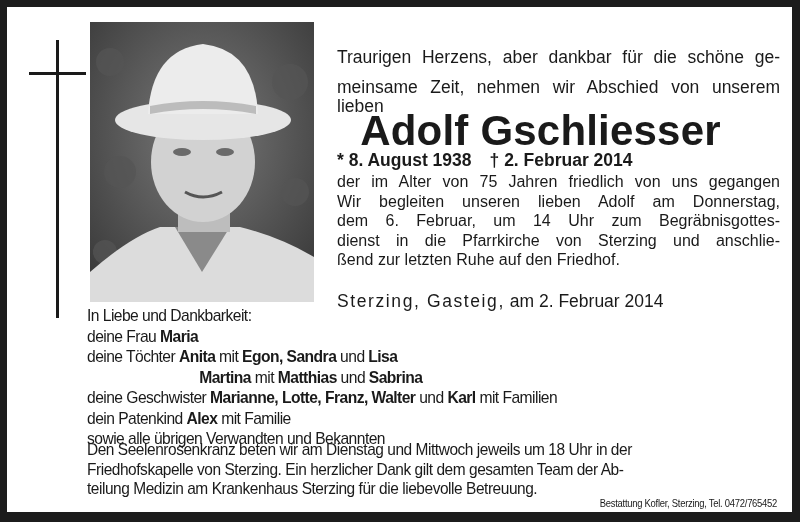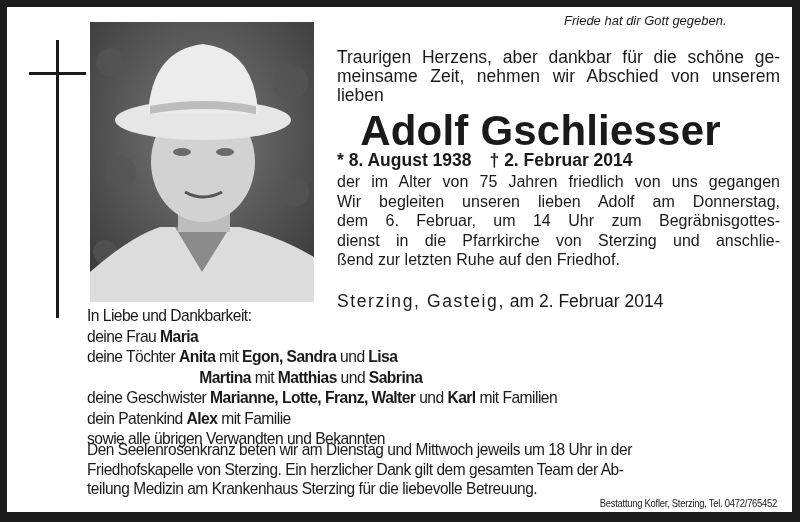--- a/index.html
+++ b/index.html
@@ -111,26 +111,25 @@
     <ellipse cx="135" cy="130" rx="9" ry="4" fill="#6a6a6a"></ellipse>
     <path d="M95 170 Q113 180 132 170" stroke="#555" stroke-width="3" fill="none"></path>
 
     <ellipse cx="113" cy="98" rx="88" ry="20" fill="#e6e6e6"></ellipse>
     <path d="M58 92 Q62 28 113 22 Q165 28 168 92 Z" fill="#ececec"></path>
     <path d="M60 84 Q113 74 166 84 L166 92 Q113 82 60 92 Z" fill="#bcbcbc"></path>
   </svg>
 </div>
 
 <div class="motto">
-  <div>Friede hat dir Gott gegeben.</div>
 </div>
 
 <div class="intro">
   <span style="text-align:justify;text-align-last:justify;">Traurigen Herzens, aber dankbar für die schöne ge-</span>
-  <span style="text-align:justify;text-align-last:justify;">meinsame Zeit, nehmen wir Abschied von unserem</span>
+  <span style="text-align:justify;text-align-last:justify;margin-top:11px;">meinsame Zeit, nehmen wir Abschied von unserem</span>
   <span>lieben</span>
 </div>
 
 <div class="name">Adolf Gschliesser</div>
 
 <div class="dates">
   <span>* 8. August 1938</span><span class="gap"></span><span>† 2. Februar 2014</span>
 </div>
 
 <div class="body-text">

